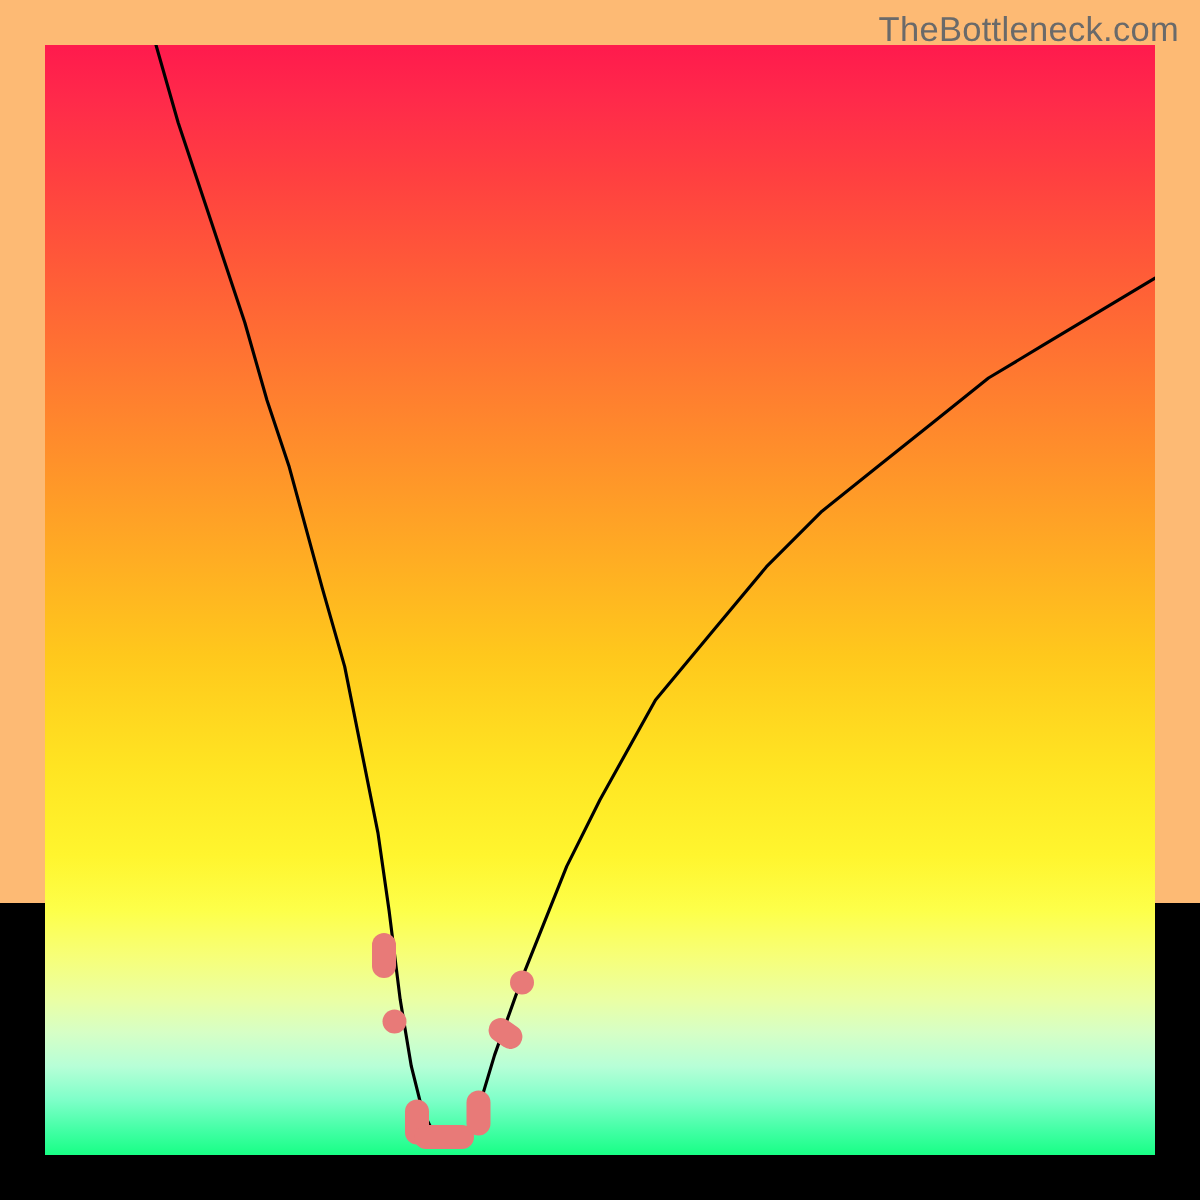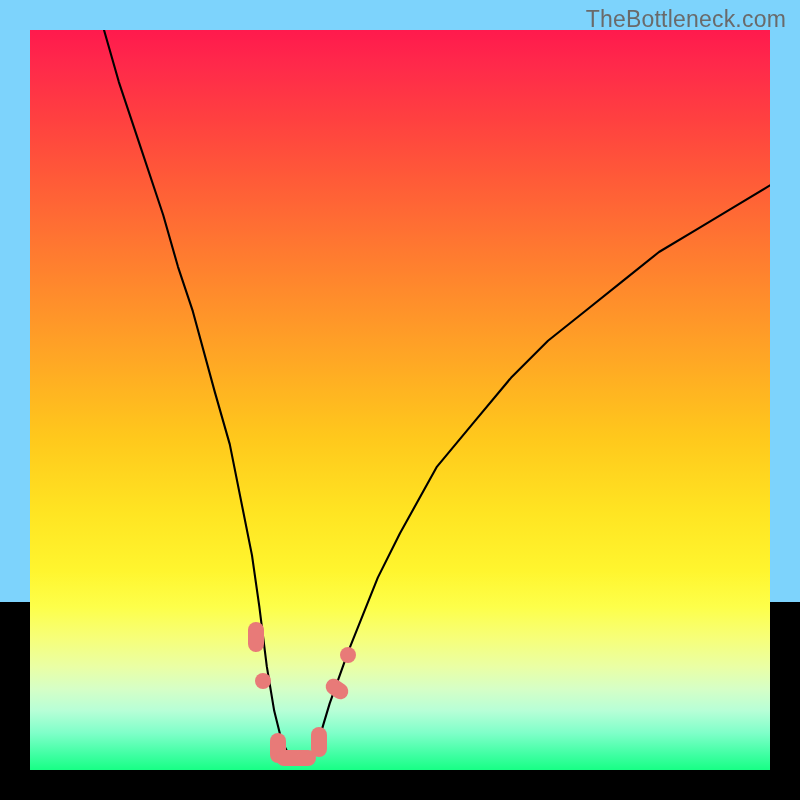--- a/index.html
+++ b/index.html
@@ -8,21 +8,21 @@
     width: 800px;
     height: 800px;
     background: #000;
     overflow: hidden;
     font-family: Arial, Helvetica, sans-serif;
   }
   .frame {
     position: absolute;
     left: 0; top: 0;
     width: 800px; height: 602px;
-    background: #7dd3fc;
+    background: #fdba74;
   }
   .plot {
     position: absolute;
     left: 30px;
     top: 30px;
     width: 740px;
     height: 740px;
     background: linear-gradient(to bottom,
       #ff1a4d 0%,
       #ff2a4a 5%,

